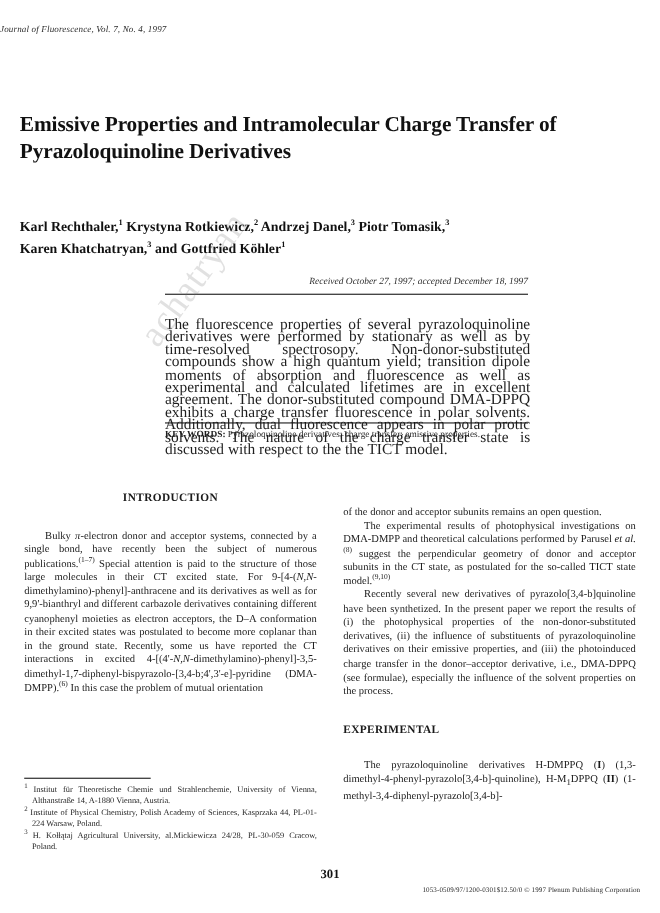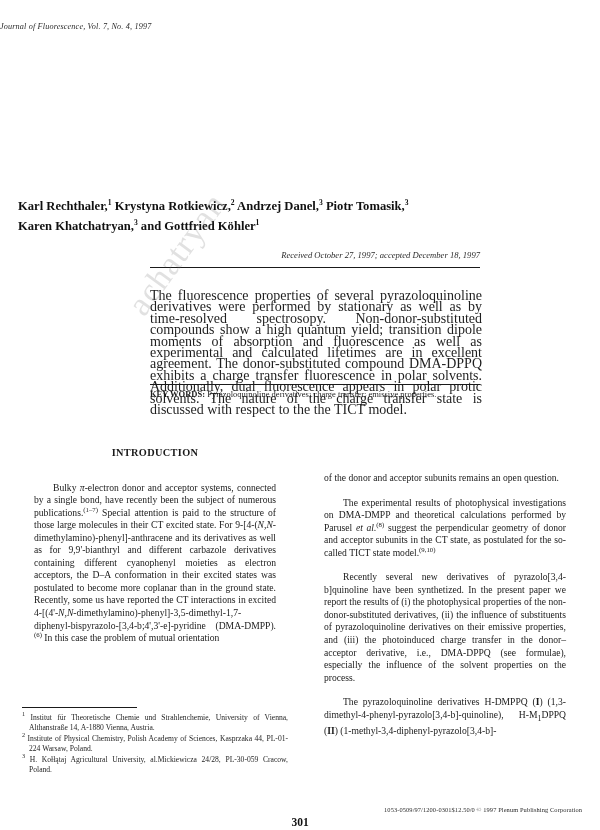--- a/index.html
+++ b/index.html
@@ -144,21 +144,21 @@
     text-align: center;
   }
   .sec-head-exp {
     font-weight: bold;
     font-size: 10.3px;
     letter-spacing: 0.35px;
     margin: 22px 0 20px 0;
     text-align: left;
   }
   .col p {
-    margin: 12px;
+    margin: 0;
     text-indent: 19px;
   }
   .col p.cont { text-indent: 0; }
   sup {
     font-size: 6.8px;
     vertical-align: super;
     line-height: 0;
   }
   i, em { font-style: italic; }
 
@@ -193,40 +193,40 @@
   
   .page-number {
     position: absolute;
     left: 0;
     top: 789px;
     width: 600px;
     text-align: center;
     font-size: 11.5px;
     font-weight: bold;
     color: #111;
-    margin-top: 27px;
   }
   .copyright {
     position: absolute;
     right: 18px;
     top: 806px;
     font-size: 6.4px;
     color: #2b2b2b;
     letter-spacing: 0.1px;
   }
 </style>
 </head>
 <body>
 
 <div class="page">
 
   <div class="running-head">Journal of Fluorescence, Vol. 7, No. 4, 1997</div>
 
   <div class="watermark">achatryan</div>
 
+  <h1 class="title">Emissive Properties and Intramolecular Charge Transfer of Pyrazoloquinoline Derivatives</h1>
 
   <div class="authors">
     <span>Karl Rechthaler,</span><sup>1</sup><span> Krystyna Rotkiewicz,</span><sup>2</sup><span> Andrzej Danel,</span><sup>3</sup><span> Piotr Tomasik,</span><sup>3</sup><br>
     <span>Karen Khatchatryan,</span><sup>3</sup><span> and Gottfried Köhler</span><sup>1</sup>
   </div>
 
   <div class="received">Received October 27, 1997; accepted December 18, 1997</div>
 
   <div class="rule rule-top"></div>
 
@@ -240,20 +240,21 @@
 
   <div class="col col-left">
     <div class="sec-head">INTRODUCTION</div>
     <p><span>Bulky </span><i>π</i><span>-electron donor and acceptor systems, connected by a single bond, have recently been the subject of numerous publications.</span><sup>(1–7)</sup><span> Special attention is paid to the structure of those large molecules in their CT excited state. For 9-[4-(</span><i>N,N</i><span>-dimethylamino)-phenyl]-anthracene and its derivatives as well as for 9,9'-bianthryl and different carbazole derivatives containing different cyanophenyl moieties as electron acceptors, the D–A conformation in their excited states was postulated to become more coplanar than in the ground state. Recently, some us have reported the CT interactions in excited 4-[(4'-</span><i>N,N</i><span>-dimethylamino)-phenyl]-3,5-dimethyl-1,7-diphenyl-bispyrazolo-[3,4-b;4',3'-e]-pyridine  (DMA-DMPP).</span><sup>(6)</sup><span> In this case the problem of mutual orientation</span></p>
   </div>
 
   <div class="col col-right">
     <p class="cont">of the donor and acceptor subunits remains an open question.</p>
     <p><span>The experimental results of photophysical investigations on DMA-DMPP and theoretical calculations performed by Parusel </span><i>et al.</i><sup>(8)</sup><span> suggest the perpendicular geometry of donor and acceptor subunits in the CT state, as postulated for the so-called TICT state model.</span><sup>(9,10)</sup></p>
     <p>Recently several new derivatives of pyrazolo[3,4-b]quinoline have been synthetized. In the present paper we report the results of (i) the photophysical properties of the non-donor-substituted derivatives, (ii) the influence of substituents of pyrazoloquinoline derivatives on their emissive properties, and (iii) the photoinduced charge transfer in the donor–acceptor derivative, i.e., DMA-DPPQ (see formulae), especially the influence of the solvent properties on the process.</p>
+    <div class="sec-head-exp">EXPERIMENTAL</div>
     <p><span>The pyrazoloquinoline derivatives H-DMPPQ (</span><b>I</b><span>) (1,3-dimethyl-4-phenyl-pyrazolo[3,4-b]-quinoline), H-M</span><sub>1</sub><span>DPPQ (</span><b>II</b><span>) (1-methyl-3,4-diphenyl-pyrazolo[3,4-b]-</span></p>
   </div>
 
   <div class="footnote-rule"></div>
 
   <div class="footnotes">
     <div><sup>1</sup> <span>Institut für Theoretische Chemie und Strahlenchemie, University of Vienna, Althanstraße 14, A-1880 Vienna, Austria.</span></div>
     <div><sup>2</sup> <span>Institute of Physical Chemistry, Polish Academy of Sciences, Kasprzaka 44, PL-01-224 Warsaw, Poland.</span></div>
     <div><sup>3</sup> <span>H. Kołłątaj Agricultural University, al.Mickiewicza 24/28, PL-30-059 Cracow, Poland.</span></div>
   </div>

